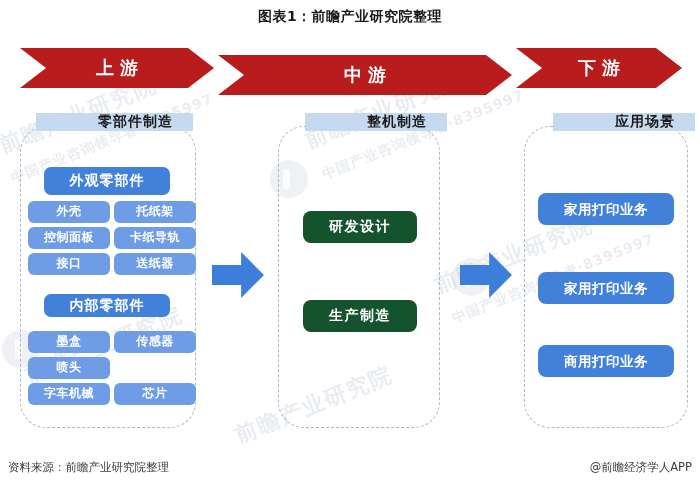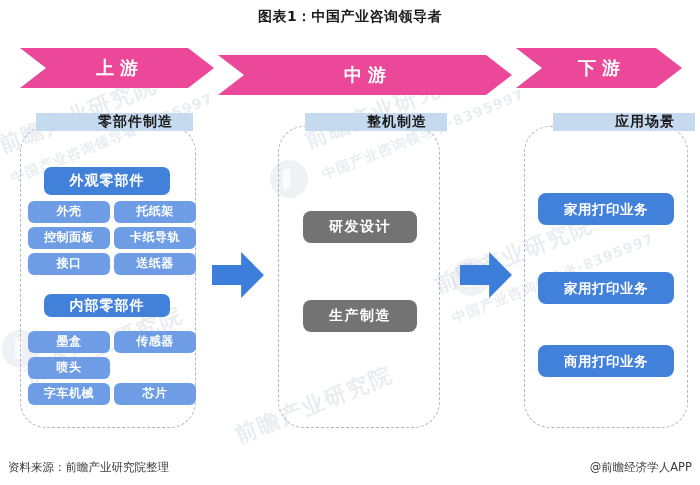--- a/index.html
+++ b/index.html
@@ -60,21 +60,21 @@
     position: absolute;
     left: 13px; top: 9px;
     width: 7px; height: 20px;
     background: rgba(255,255,255,0.75);
     border-radius: 2px;
   }
 
   
   .chevron {
     position: absolute;
-    background: #ec4899;
+    background: #b91c1c;
     display: flex;
     align-items: center;
     justify-content: center;
     color: #ffffff;
     font-size: 18px;
     font-weight: bold;
     letter-spacing: 6px;
     text-indent: 6px;
     clip-path: polygon(0% 0%, calc(100% - 26px) 0%, 100% 50%, calc(100% - 26px) 100%, 0% 100%, 26px 50%);
   }
@@ -121,21 +121,21 @@
     font-size: 14px;
     letter-spacing: 1px;
   }
   .box.leaf {
     background: #6E9DE5;
     font-size: 12px;
     border-radius: 6px;
     letter-spacing: 0.5px;
   }
   .box.mid {
-    background: #737373;
+    background: #14532d;
     font-size: 14px;
     letter-spacing: 1.5px;
     border-radius: 8px;
     align-items: center;
   }
   .box.down {
     background: #4281DA;
     font-size: 13.5px;
     letter-spacing: 0.5px;
     border-radius: 8px;
@@ -162,21 +162,21 @@
     bottom: 10px;
     font-size: 11.5px;
     color: #3b3b3b;
   }
 </style>
 </head>
 <body>
 
 <div id="canvas">
 
-  <div class="title">图表1：中国产业咨询领导者</div>
+  <div class="title">图表1：前瞻产业研究院整理</div>
 
   <div class="wm" style="left:-6px; top:100px;">前瞻产业研究院</div>
   <div class="wm small" style="left:4px; top:130px;">中国产业咨询领导者·8395997</div>
   <div class="wm" style="left:300px; top:95px;">前瞻产业研究院</div>
   <div class="wm small" style="left:315px; top:126px;">中国产业咨询领导者·8395997</div>
   <div class="wm" style="left:430px; top:240px;">前瞻产业研究院</div>
   <div class="wm small" style="left:445px; top:270px;">中国产业咨询领导者·8395997</div>
   <div class="wm" style="left:20px; top:330px;">前瞻产业研究院</div>
   <div class="wm" style="left:230px; top:390px;">前瞻产业研究院</div>
   <div class="wm-logo" style="left:270px; top:160px;"></div>

